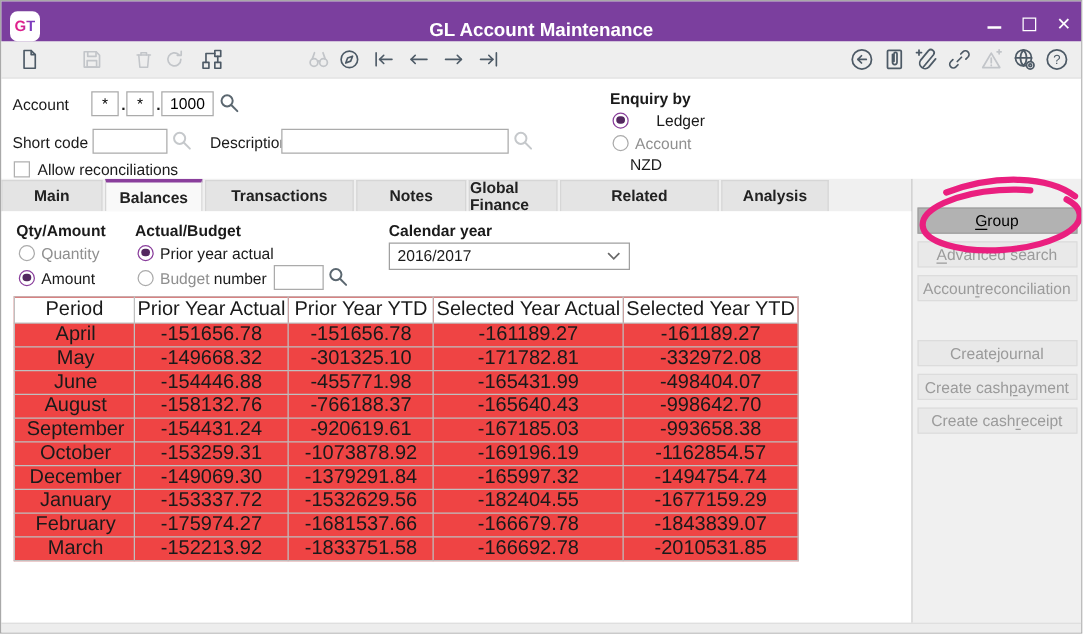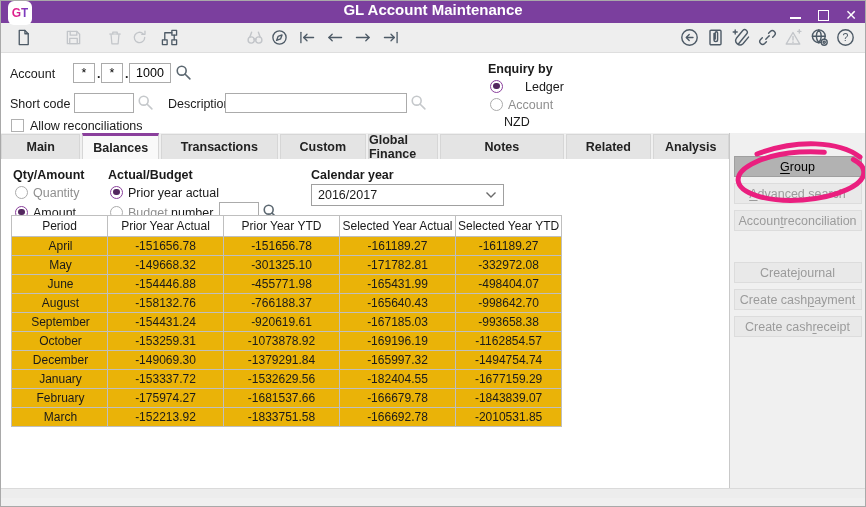--- a/index.html
+++ b/index.html
@@ -5,21 +5,21 @@
   :root{
     --titlebar:#7b3f9e; --accent:#8a3f9c; --annotation:#ea1f7f;
     --icon-on:#4d5a66; --icon-off:#c2c5c9; --panel:#f0f0f0;
     --group-bg:#b2b2b2; --btn-bg:#e9e9e9; --muted:#8f8f8f;
   }
   *{box-sizing:border-box;margin:0;padding:0}
   body{font-family:"Liberation Sans",sans-serif;background:#fff;color:#1a1a1a;}
   .window{position:relative;width:866px;height:507px;border:1px solid #a9a9a9;background:var(--panel);overflow:hidden}
 
   
-  .titlebar{position:relative;height:22px;background:var(--titlebar);display:flex;align-items:flex-start}
+  .titlebar{position:relative;height:32px;background:var(--titlebar);display:flex;align-items:flex-end}
   .logo{width:24px;height:24px;margin-left:7px;background:#fff;border-radius:6px;display:flex;align-items:center;justify-content:center;z-index:2}
   .logo span{font-size:12px;font-weight:bold;background:linear-gradient(100deg,#df1f8c 40%,#7d3bbd 70%);-webkit-background-clip:text;background-clip:text;color:transparent;}
   .title{position:absolute;left:0;right:0;text-align:center;color:#fff;font-weight:bold;font-size:15px}
   .win-controls{margin-left:auto;display:flex;align-items:center;z-index:2}
   .win-controls .wc{width:28px;height:28px;display:flex;align-items:center;justify-content:center;color:#fff;font-size:14px}
   .min-glyph{display:block;width:11px;height:2px;background:#fff;margin-top:6px}
   .max-glyph{display:block;width:11px;height:11px;border:1.6px solid #fff}
 
   
   .toolbar{height:30px;background:#eeeeee;border-bottom:1px solid #dedede;display:flex;align-items:center;padding:0 8px}
@@ -54,21 +54,21 @@
   .tabbar .tab:nth-child(3){width:119px}.tabbar .tab:nth-child(4){width:88px}
   .tabbar .tab:nth-child(5){width:71px}.tabbar .tab:nth-child(6){width:127px}
   .tabbar .tab:nth-child(7){width:86px}.tabbar .tab:nth-child(8){width:78px}
   .content{position:relative;flex:1;background:#fff;font-size:12.5px}
 
   
   .select{position:absolute;height:22px;border:1px solid #a0a0a0;background:#fff;display:flex;align-items:center;padding:0 6px;font-size:12.5px}
   .select .chev{margin-left:auto;color:#6a6a6a}
 
   
-  table.bal{position:absolute;left:10px;top:56px;border-collapse:collapse;table-layout:fixed;font-size:12px;background:#eab308}
+  table.bal{position:absolute;left:10px;top:68px;border-collapse:collapse;table-layout:fixed;font-size:16px;background:#ef4444}
   table.bal col.c0{width:96px} table.bal col.cn{width:116px} table.bal col.c4{width:105px}
   table.bal th,table.bal td{border:1px solid #bfbfbf;height:19px;text-align:center;font-weight:normal;padding:0 2px;white-space:nowrap;overflow:hidden}
   table.bal th{height:21px;background:#fff}
   table.bal td.per{text-align:center;padding-left:4px}
 
   
   .right-panel{flex:1;background:var(--panel);border-left:1px solid #c9c9c9;padding-top:23px;display:flex;flex-direction:column;align-items:center}
   .side-btn{width:128px;height:21px;margin-bottom:6px;background:var(--btn-bg);border:1px solid #dcdcdc;color:#9b9b9b;font-size:12.5px;font-family:inherit;display:flex;align-items:center;justify-content:center}
   .side-btn.enabled{background:var(--group-bg);border-color:#9f9f9f;color:#000}
   .side-btn.gap{margin-top:25px}
@@ -266,23 +266,22 @@
     <span class="fl mutedtxt" style="left:507px;top:42px">Account</span>
     <span class="fl" style="left:503px;top:59px">NZD</span>
   </div>
 
   <div class="main-row">
     <div class="left-col">
       <div class="tabbar">
           <div class="tab">Main</div>
           <div class="tab active">Balances</div>
           <div class="tab">Transactions</div>
-          <div class="tab">Custom</div>
+          <div class="tab">Notes</div>
           <div class="tab">Global Finance</div>
-          <div class="tab">Notes</div>
           <div class="tab">Related</div>
           <div class="tab">Analysis</div>
         </div>
       <div class="content">
 
         <span class="fl hdr" style="left:12px;top:6px">Qty/Amount</span>
         <span class="radio" style="left:14px;top:27px"></span>
         <span class="fl mutedtxt" style="left:32px;top:24px">Quantity</span>
         <span class="radio sel" style="left:14px;top:47px"></span>
         <span class="fl" style="left:32px;top:44px">Amount</span>

